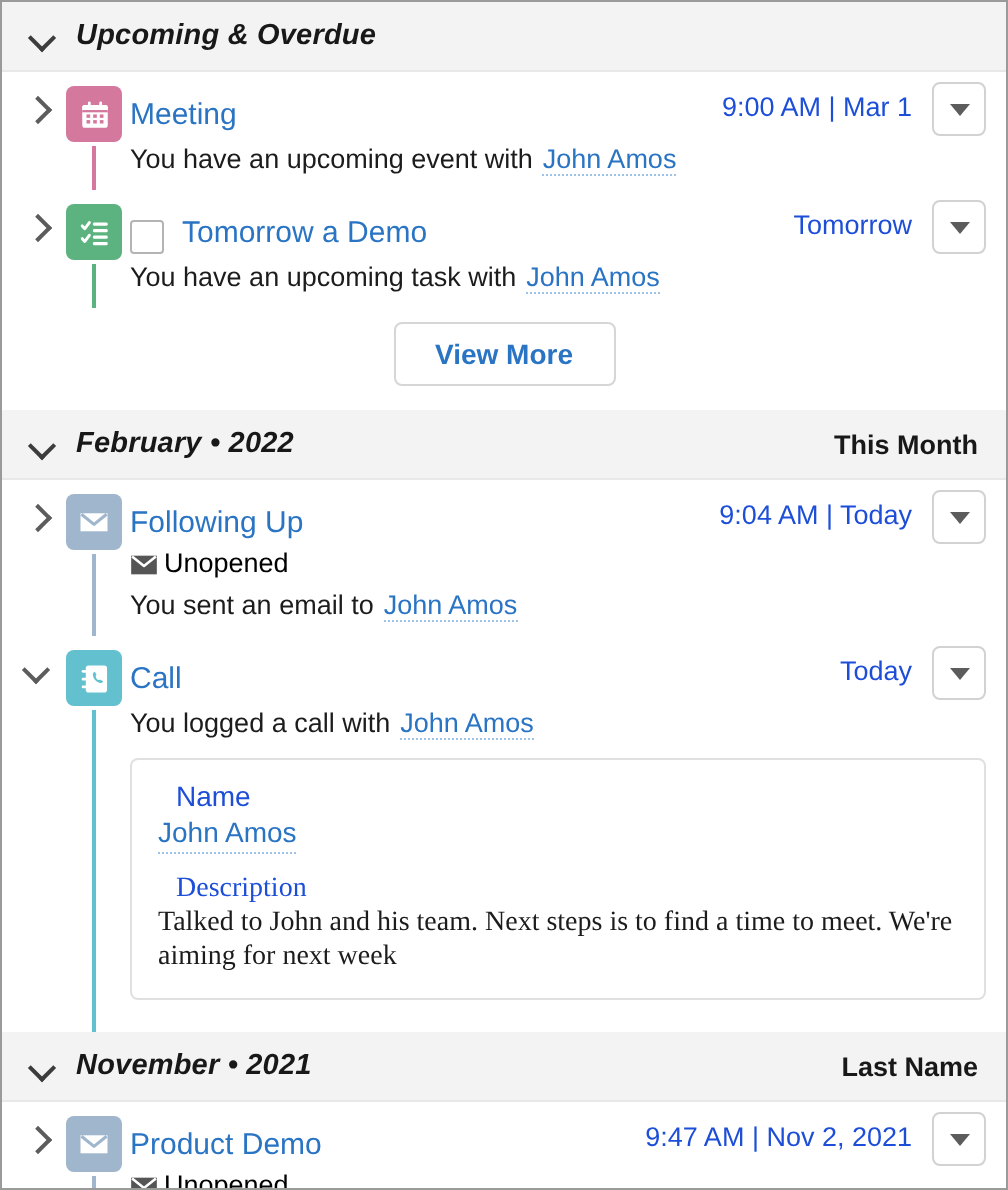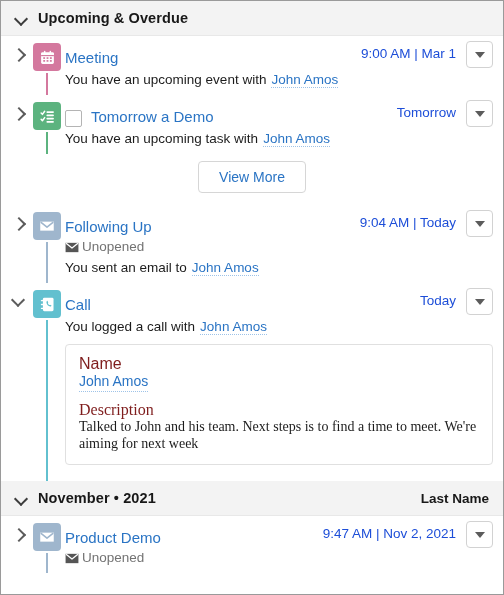--- a/index.html
+++ b/index.html
@@ -30,20 +30,21 @@
     padding: 0 14px 0 14px;
     box-sizing: border-box;
     border-bottom: 1px solid #e8e8e8;
   }
   .section-header .sec-title {
     font-size: 14.5px;
     font-weight: bold;
     color: #181818;
     letter-spacing: 0.1px;
     margin-left: 10px;
+    font-style: italic;
   }
   .section-header .sec-right {
     margin-left: auto;
     font-size: 13.5px;
     font-weight: bold;
     color: #181818;
   }
   .chev-dn {
     width: 13px; height: 13px;
     display: inline-block;
@@ -184,21 +185,21 @@
   .reflink {
     color: #2a74c4;
     border-bottom: 1px dotted #9ec3e8;
     margin-left: 5px;
     cursor: pointer;
   }
   .status-line {
     display: flex;
     align-items: center;
     font-size: 13.5px;
-    color: #737373;
+    color: #000000;
     line-height: 18px;
     margin-top: 1px;
   }
   .status-line .env { margin-right: 3px; display: inline-flex; }
 
   .checkbox {
     width: 15px; height: 15px;
     border: 1px solid #b4b4b4;
     border-radius: 2px;
     background: #fff;
@@ -216,34 +217,36 @@
   }
   .viewmore {
     border: 1px solid #d6d6d6;
     border-radius: 4px;
     background: #fff;
     color: #2a74c4;
     font-size: 14px;
     font-family: "Liberation Sans", sans-serif;
     padding: 7px 20px;
     cursor: pointer;
+    font-weight: bold;
   }
 
   
   .detail-card {
     border: 1px solid #e0e0e0;
     border-radius: 4px;
     background: #fff;
     margin: 8px 0 10px 0;
     padding: 10px 13px 12px 13px;
   }
   .fld-label {
-    font-size: 16px;
-    color: #7f1d1d;
+    font-size: 14px;
+    color: #1d4ed8;
     line-height: 17px;
+    margin-left: 9px;
   }
   .fld-value {
     font-size: 14px;
     color: #1c1c1c;
     line-height: 19px;
   }
   .fld-value.link {
     color: #2a74c4;
     border-bottom: 1px dotted #9ec3e8;
     display: inline-block;
@@ -344,20 +347,25 @@
       <div class="sub">
         <span>You have an upcoming task with</span><span class="reflink">John Amos</span>
       </div>
     </div>
   </div>
 
   <div class="viewmore-wrap">
     <button class="viewmore">View More</button>
   </div>
 
+  <div class="section-header">
+    <span class="chev-dn"></span>
+    <span class="sec-title">February • 2022</span>
+    <span class="sec-right">This Month</span>
+  </div>
 
   <div class="item">
     <div class="twisty">
       <span class="chev-rt"></span>
     </div>
     <div class="railcol">
       <div class="badge" style="background:#9fb6cd">
         <svg width="18" height="18" viewBox="0 0 24 24" aria-hidden="true">
           <path d="M3 6.2h18v12H3z" fill="#ffffff"></path>
           <path d="M3.6 6.8 12 13.6l8.4-6.8" fill="none" stroke="#9fb6cd" stroke-width="2.1" stroke-linejoin="round"></path>

